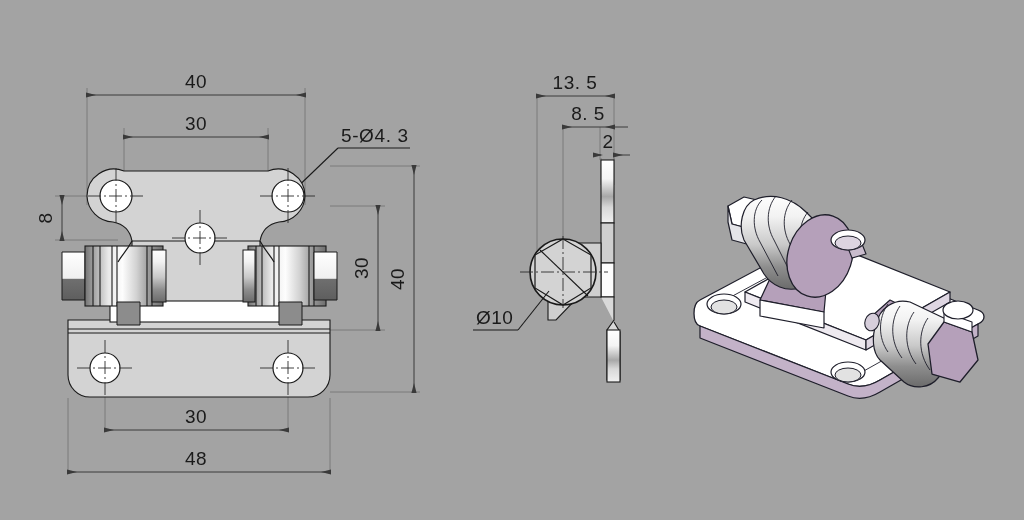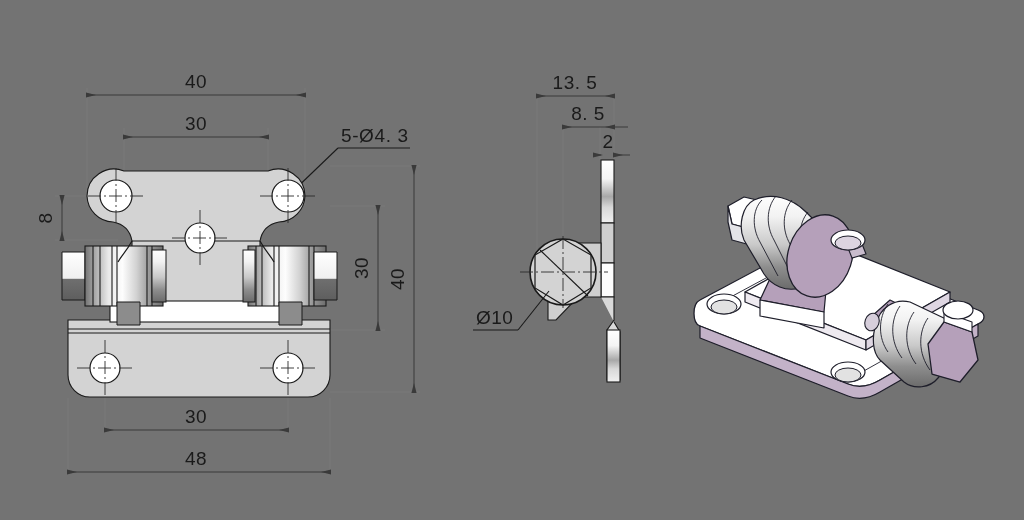--- a/index.html
+++ b/index.html
@@ -10,21 +10,21 @@
   body {
     width: 1024px;
     height: 520px;
     font-family: "Liberation Sans", sans-serif;
     overflow: hidden;
   }
   #drawing-root {
     position: relative;
     width: 1024px;
     height: 520px;
-    background: #737373;
+    background: #a3a3a3;
   }
   #drawing-svg {
     position: absolute;
     left: 0;
     top: 0;
     width: 1024px;
     height: 520px;
   }
   .dim-text {
     font-family: "Liberation Sans", sans-serif;

